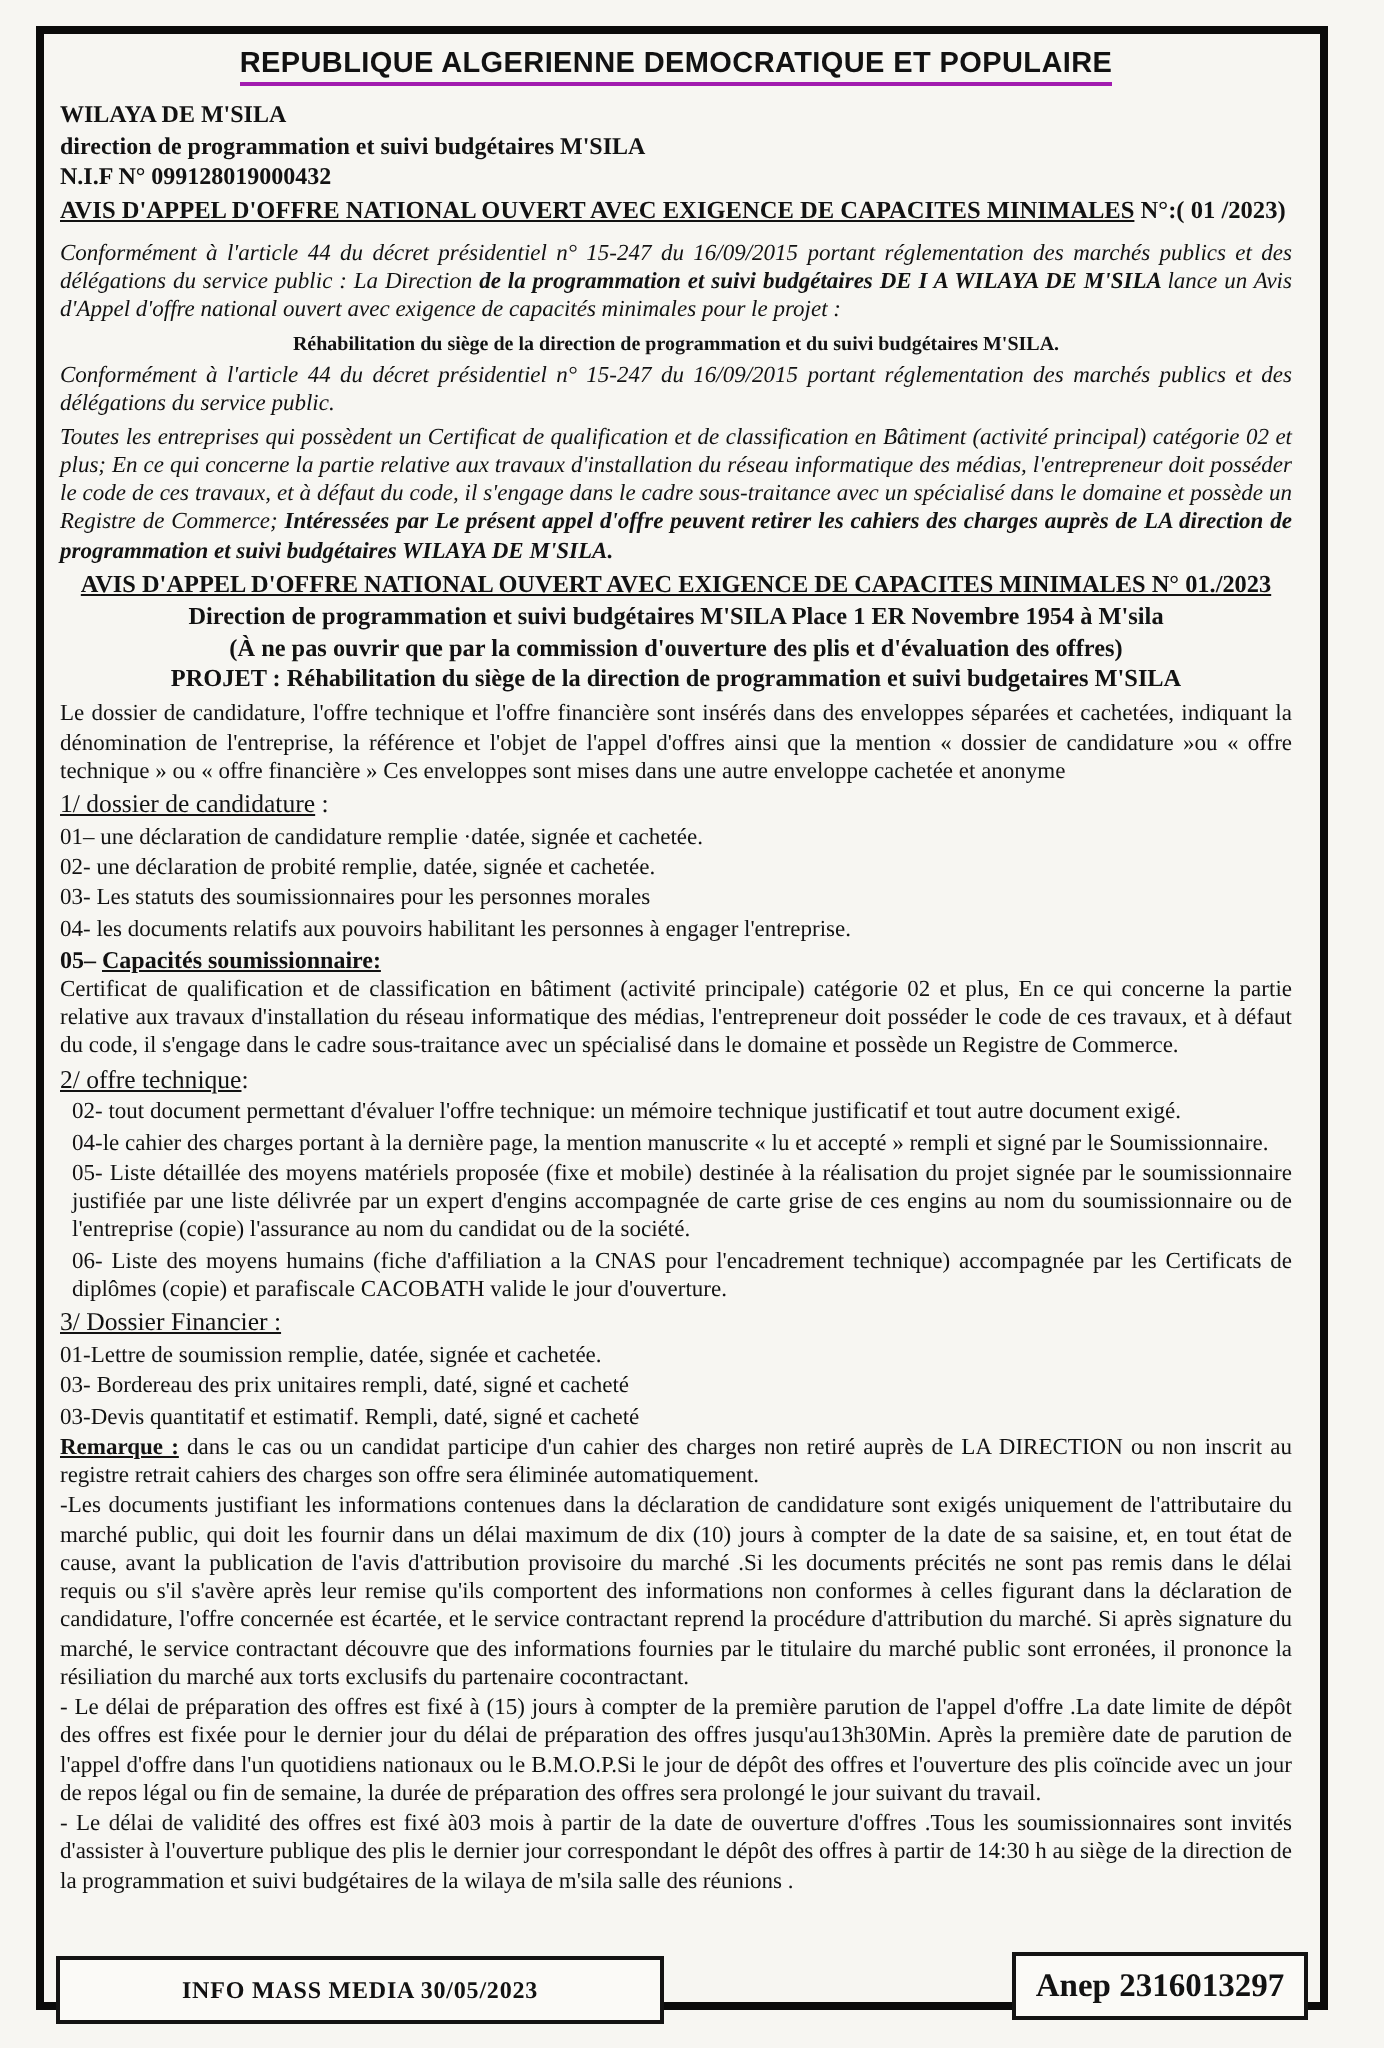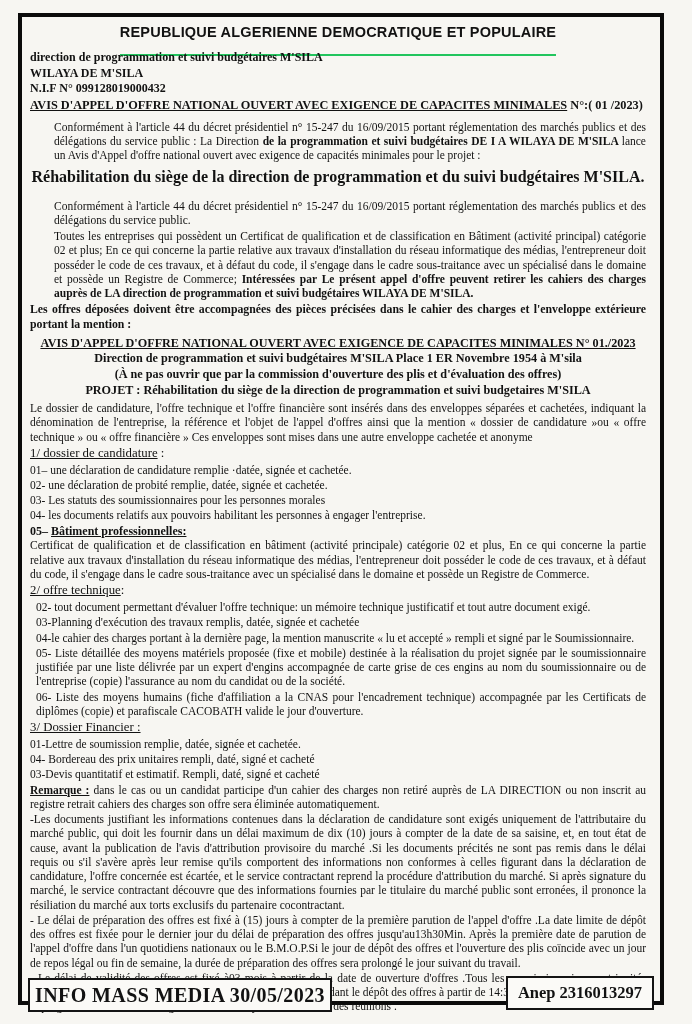--- a/index.html
+++ b/index.html
@@ -26,29 +26,29 @@
     line-height:1.24;
   }
   .republic-title{
     text-align:center;
     font-family:"Liberation Sans", sans-serif;
     font-weight:bold;
     font-size:14.5px;
     letter-spacing:0.2px;
     margin:0 0 8px 0;
   }
-  .republic-title span{border-bottom:2px solid #22c55e;padding-bottom:14px;text-align:right;}
+  .republic-title span{border-bottom:2px solid #a21caf;padding-bottom:1px;text-align:right;}
   .issuer-block{font-weight:bold;font-size:12px;line-height:1.3;}
   .notice-title-line{font-weight:bold;font-size:12.3px;margin:1px 0 7px 0;}
   .notice-title-line .u{text-decoration:underline;}
   .para{ text-align:justify; margin:0 0 2px 0;}
-  .indent{margin-left:24px;}
+  .indent{font-style:italic;}
   b.inline{font-weight:bold;}
   .project-title{
-    text-align:center;font-weight:bold;font-size:16px;margin:4px 0 12px 0;
+    text-align:center;font-weight:bold;font-size:10px;margin:4px 0 2px 0;
   }
   .envelope-note{font-weight:bold;text-align:justify;font-size:11.8px;margin:1px 0 4px 0;}
   .envelope-block{text-align:center;font-weight:bold;font-size:12.2px;line-height:1.3;margin:2px 0 2px 0;}
   .envelope-block .u{text-decoration:underline;}
   .section-heading{
     font-weight:normal;font-size:12.8px;margin:2px 0 1px 0;
   }
   .section-heading .u{text-decoration:underline;}
   .list-item{margin:0 0 1px 0;text-align:justify;}
   .list-item.pad{padding-left:6px;}
@@ -59,93 +59,91 @@
   .footer-box{
     position:absolute;
     background:#fbfaf7;
     border:2px solid #141414;
     display:flex;align-items:center;justify-content:center;
     font-weight:bold;
     font-family:"Liberation Serif", serif;
     z-index:3;
     box-sizing:border-box;
   }
-  .footer-box.left{left:28px;top:978px;width:304px;height:34px;font-size:20px;letter-spacing:0.4px;}
+  .footer-box.left{left:28px;top:978px;width:304px;height:34px;font-size:12px;letter-spacing:0.4px;}
   .footer-box.right{left:506px;top:976px;width:148px;height:34px;font-size:16.5px;}
 </style>
 </head>
 <body>
 
 <div class="page-frame"></div>
 
 <div class="content">
 
   <div class="republic-title">
     <span>REPUBLIQUE ALGERIENNE DEMOCRATIQUE ET POPULAIRE</span>
   </div>
 
   <div class="issuer-block">
+    <div>WILAYA DE  M'SILA</div>
     <div>direction de programmation et suivi budgétaires M'SILA</div>
-    <div>WILAYA DE  M'SILA</div>
     <div>N.I.F N° 099128019000432</div>
   </div>
 
   <div class="notice-title-line">
     <span class="u">AVIS D'APPEL D'OFFRE NATIONAL OUVERT AVEC EXIGENCE DE CAPACITES MINIMALES</span><span> N°:( 01  /2023)</span>
   </div>
 
   <div class="para indent">
     <span>Conformément à l'article 44 du décret présidentiel n° 15-247 du 16/09/2015 portant réglementation des marchés publics et des délégations du service public : La Direction </span><b class="inline">de la programmation et suivi budgétaires </b><b class="inline">DE I A WILAYA DE M'SILA </b><span>lance un Avis d'Appel d'offre national ouvert avec exigence de capacités minimales  pour le projet :</span>
   </div>
 
   <div class="project-title">Réhabilitation du siège de la direction de programmation et du suivi budgétaires M'SILA.</div>
 
   <div class="para indent">Conformément à l'article 44 du décret présidentiel n° 15-247 du 16/09/2015 portant réglementation des marchés publics et des délégations du service public.</div>
 
   <div class="para indent">
     <span>Toutes les entreprises qui possèdent un Certificat de qualification et de classification en Bâtiment (activité principal) catégorie 02 et plus; En ce qui concerne la partie relative aux travaux d'installation du réseau informatique des médias, l'entrepreneur doit posséder le code de ces travaux, et à défaut du code, il s'engage dans le cadre sous-traitance avec un spécialisé dans le domaine et possède un Registre de Commerce; </span><b class="inline">Intéressées par Le présent appel d'offre peuvent retirer les cahiers des charges auprès de LA direction de programmation et suivi budgétaires  WILAYA DE M'SILA.</b>
   </div>
 
-  <div class="envelope-note">Les offres déposées doivent être accompagnées des pièces précisées dans le cahier des charges et l'enveloppe extérieure portant la mention :</div>
 
   <div class="envelope-block">
     <div><span class="u">AVIS D'APPEL D'OFFRE NATIONAL OUVERT AVEC EXIGENCE DE CAPACITES MINIMALES N° 01./2023</span></div>
     <div>Direction de programmation et suivi budgétaires M'SILA Place 1 ER Novembre 1954 à M'sila</div>
     <div>(À ne pas ouvrir que par la commission d'ouverture des plis et d'évaluation des offres)</div>
     <div>PROJET : Réhabilitation du siège de la direction de programmation et suivi budgetaires M'SILA</div>
   </div>
 
   <div class="para">Le dossier de candidature, l'offre technique et l'offre financière sont insérés dans des enveloppes séparées et cachetées, indiquant la dénomination de l'entreprise, la référence et l'objet de l'appel d'offres ainsi que la mention « dossier de candidature »ou « offre technique » ou « offre financière » Ces enveloppes sont mises dans une autre enveloppe cachetée et anonyme</div>
 
   <div class="section-heading">
     <span class="u">1/ dossier de candidature</span><span> :</span>
   </div>
   <div class="list-item">01– une déclaration de candidature remplie ·datée, signée et cachetée.</div>
   <div class="list-item">02- une déclaration de probité remplie, datée, signée et cachetée.</div>
   <div class="list-item">03- Les statuts des soumissionnaires pour les personnes morales</div>
   <div class="list-item">04- les documents relatifs aux pouvoirs habilitant les personnes à engager l'entreprise.</div>
   <div class="cap-heading">
-    <span>05– </span><span class="u">Bâtiment professionnelles:</span>
+    <span>05– </span><span class="u">Capacités soumissionnaire:</span>
   </div>
   <div class="para">Certificat de qualification et de classification en bâtiment (activité principale) catégorie 02 et plus, En ce qui concerne la partie relative aux travaux d'installation du réseau informatique des médias, l'entrepreneur doit posséder le code de ces travaux, et à défaut du code, il s'engage dans le cadre sous-traitance avec un spécialisé dans le domaine et possède un Registre de Commerce.</div>
 
   <div class="section-heading">
     <span class="u">2/ offre technique</span><span>:</span>
   </div>
   <div class="list-item pad">02- tout document permettant d'évaluer l'offre technique: un mémoire technique justificatif et tout autre document exigé.</div>
-  <div class="list-item pad">03-Planning d'exécution des travaux remplis, datée, signée et cachetée</div>
   <div class="list-item pad">04-le cahier des charges portant à la dernière page, la mention manuscrite « lu et accepté » rempli et signé par le Soumissionnaire.</div>
   <div class="list-item pad">05- Liste détaillée des moyens matériels proposée (fixe et mobile) destinée à la réalisation du projet  signée par le soumissionnaire justifiée  par une liste délivrée par un expert d'engins accompagnée de carte grise de ces engins  au nom du soumissionnaire ou de l'entreprise  (copie) l'assurance au nom du candidat ou de la société.</div>
   <div class="list-item pad">06- Liste des moyens humains (fiche d'affiliation a la CNAS pour l'encadrement technique) accompagnée par les Certificats de diplômes (copie) et parafiscale CACOBATH valide le jour d'ouverture.</div>
 
   <div class="section-heading">
     <span class="u">3/ Dossier Financier :</span>
   </div>
   <div class="list-item">01-Lettre de soumission remplie, datée, signée et cachetée.</div>
-  <div class="list-item">04- Bordereau des prix unitaires rempli, daté, signé et cacheté</div>
+  <div class="list-item">03- Bordereau des prix unitaires rempli, daté, signé et cacheté</div>
   <div class="list-item">03-Devis quantitatif et estimatif. Rempli, daté, signé et cacheté</div>
 
   <div class="remarque-para">
     <span class="remarque-label">Remarque :</span><span> dans le cas ou un candidat participe d'un cahier des charges non retiré auprès de LA DIRECTION ou non inscrit au registre retrait cahiers des charges son offre sera  éliminée automatiquement.</span>
   </div>
   <div class="remarque-para">-Les documents justifiant les informations contenues dans la déclaration de candidature sont exigés uniquement  de l'attributaire du marché public, qui doit les fournir dans un délai maximum de dix (10) jours à compter de la date de sa saisine, et, en tout état de cause, avant la publication de l'avis d'attribution provisoire du marché .Si les documents précités ne sont pas remis dans le délai requis ou s'il s'avère après leur remise qu'ils comportent des informations non conformes à celles figurant dans la déclaration de candidature, l'offre concernée est écartée, et le service contractant reprend la procédure d'attribution du marché. Si après signature du marché, le service contractant découvre que des informations fournies par le titulaire du marché public sont erronées, il prononce la résiliation du marché aux torts exclusifs du partenaire cocontractant.</div>
   <div class="remarque-para">- Le délai de préparation des offres est fixé à (15) jours à compter de la première parution de l'appel d'offre .La date limite de dépôt des offres est fixée pour le dernier jour du délai de préparation des offres jusqu'au13h30Min. Après la première date de parution de l'appel d'offre dans l'un quotidiens nationaux ou le B.M.O.P.Si le jour de dépôt des offres et l'ouverture des plis coïncide avec un jour de repos légal ou fin de semaine, la durée de préparation des offres sera prolongé le jour suivant du travail.</div>
   <div class="remarque-para">- Le délai de validité des offres est fixé à03 mois à partir de la date de ouverture d'offres .Tous les soumissionnaires sont invités d'assister à l'ouverture publique des plis le dernier jour correspondant le dépôt des offres à partir de 14:30 h au siège de la direction de la programmation et suivi budgétaires de la wilaya de m'sila salle des réunions .</div>
 
 </div>

